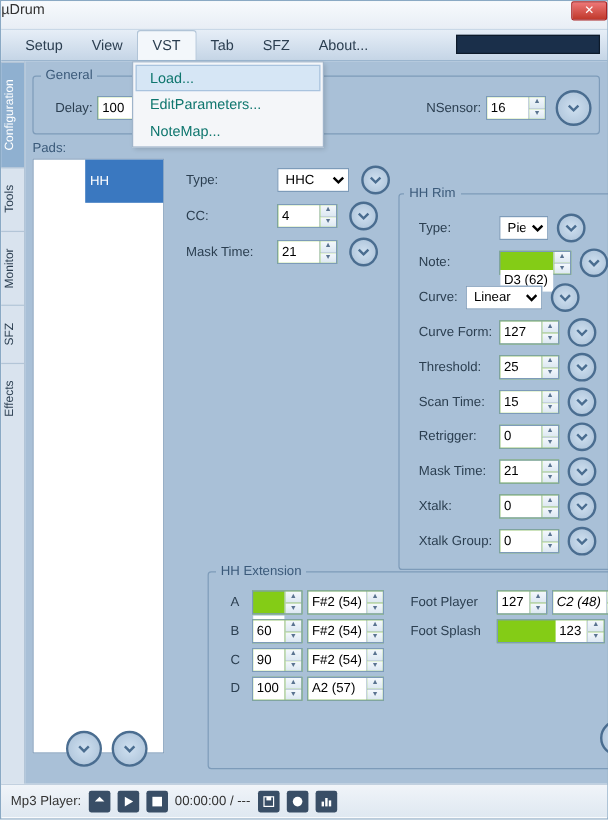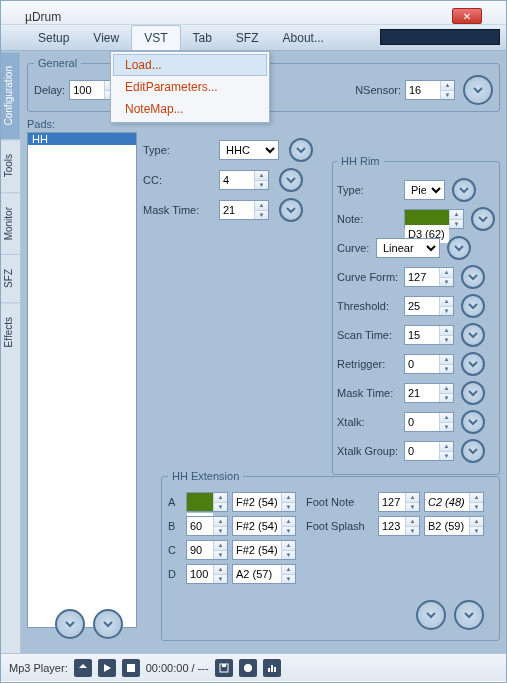--- a/index.html
+++ b/index.html
@@ -1,73 +1,73 @@
 <!DOCTYPE html>
 <html><head>
 <meta charset="utf-8">
 <style>
 * { box-sizing: border-box; margin: 0; padding: 0; font-family: "Segoe UI", Tahoma, sans-serif; }
 body { background: #dce4ec; width: 507px; height: 683px; overflow: hidden; }
 
 .window { width: 507px; height: 683px; background: #fff; border: 1px solid #8aa9c4; position: relative; }
-.titlebar { height: 24px; background: linear-gradient(#f7fafd,#e8eef5); border-bottom: 1px solid #c9d8e7; display: flex; align-items: flex-end; padding: 0 24px; font-size: 12px; color: #333; }
+.titlebar { height: 24px; background: linear-gradient(#f7fafd,#e8eef5); border-bottom: 1px solid #c9d8e7; display: flex; align-items: flex-start; padding: 0 0; font-size: 12px; color: #333; }
 .titlebar .title { flex: 1; }
 .titlebar .close { width: 30px; height: 16px; background: linear-gradient(#e77,#c0392b); border: 1px solid #a22; border-radius: 2px; color: #fff; font-size: 10px; display: flex; align-items: center; justify-content: center; cursor: pointer; }
 
-.menubar { height: 26px; background: linear-gradient(#e6eef7,#c5d5e6); border-bottom: 1px solid #9bb5ce; display: flex; align-items: stretch; padding-left: 25px; position: relative; }
+.menubar { height: 26px; background: linear-gradient(#e6eef7,#c5d5e6); border-bottom: 1px solid #9bb5ce; display: flex; align-items: stretch; padding-left: 8px; position: relative; }
 .menubar .menu-item { padding: 4px 12px; font-size: 12px; color: #2b3e50; cursor: pointer; display: flex; align-items: center; }
 .menubar .menu-item.active { background: #f3f7fb; border: 1px solid #b1c4d7; border-bottom: none; border-radius: 3px 3px 0 0; }
 .menubar .spacer { flex: 1; }
 .menubar .progress { width: 120px; height: 16px; background: #1a2f4a; border: 1px solid #0d1a2a; margin: 4px 6px 0 0; }
 
 .dropdown { position: absolute; left: 109px; top: 50px; width: 160px; background: #f4f6f9; border: 1px solid #9fb4ca; box-shadow: 2px 2px 4px rgba(0,0,0,.15); z-index: 50; padding: 2px; }
-.dropdown .dd-item { padding: 4px 12px; font-size: 12px; color: #c2410c; cursor: pointer; }
+.dropdown .dd-item { padding: 4px 12px; font-size: 12px; color: #0f766e; cursor: pointer; }
 .dropdown .dd-item.hover { background: #d6e6f5; border: 1px solid #a9c3de; padding: 3px 11px; }
 
 .body-area { display: flex; height: 602px; }
 .side-tabs { width: 20px; background: #d9e3ee; border-right: 1px solid #b3c5d7; display: flex; flex-direction: column; }
 .side-tab { flex: 0 0 auto; padding: 14px 2px; writing-mode: vertical-rl; transform: rotate(180deg); font-size: 10px; text-align: center; cursor: pointer; color: #2b3e50; border-bottom: 1px solid #b3c5d7; }
 .side-tab.active { background: #8fb0d0; color: #fff; }
 
 .content { flex: 1; background: #a9c0d7; padding: 6px 6px 6px 6px; position: relative; font-size: 12px; color: #2b3e50; }
 
 fieldset { border: 1px solid #7d9bb9; border-radius: 3px; padding: 6px; margin-bottom: 6px; }
 legend { font-size: 11px; color: #3b5a7a; padding: 0 4px; }
-.lbl { font-size: 11px; color: #2b3e50; white-space: nowrap; }
-
-.spin { display: inline-flex; align-items: center; border: 1px solid #7d9bb9; background: #4d7c0f; height: 20px; }
+.lbl { font-size: 11px; color: #2b3e50; white-space: nowrap; margin-left: 12px; }
+
+.spin { display: inline-flex; align-items: center; border: 1px solid #7d9bb9; background: #84cc16; height: 20px; }
 .spin input { border: none; width: 34px; height: 18px; font-size: 11px; padding: 0 3px; outline: none; background: #fff; }
 .spin .btns { width: 14px; height: 18px; border-left: 1px solid #c4d1de; display: flex; flex-direction: column; }
 .spin .btns div { flex: 1; font-size: 6px; line-height: 8px; text-align: center; background: linear-gradient(#f4f8fc,#dde8f2); cursor: pointer; color: #5a7390; }
 .spin .btns div:first-child { border-bottom: 1px solid #c4d1de; }
 
 .circ { width: 24px; height: 24px; border-radius: 50%; border: 2px solid #4a6d90; background: radial-gradient(#cfe0f0,#a9c0d7); display: inline-flex; align-items: center; justify-content: center; cursor: pointer; margin-left: 4px; flex-shrink: 0; }
 .circ svg { width: 12px; height: 12px; }
 .circ.big { width: 30px; height: 30px; }
 
 select.combo { height: 20px; border: 1px solid #7d9bb9; background: #fff; font-size: 11px; padding: 0 2px; }
 
 .general { display: flex; align-items: center; gap: 6px; }
 .general .seg { display: flex; align-items: center; gap: 4px; }
 
 .pads-label { font-size: 11px; color: #3b5a7a; margin: 2px 0; }
 .pads-container { display: flex; gap: 6px; height: 496px; }
 .pads-list { width: 110px; background: #fff; border: 1px solid #7d9bb9; }
-.pads-list .item { font-size: 11px; padding: 0 4px; background: #3a78c0; color: #fff; cursor: pointer; }
+.pads-list .item { font-size: 11px; padding: 12px 4px; background: #3a78c0; color: #fff; cursor: pointer; margin-left: 43px; }
 
 .pads-middle { flex: 1; display: flex; flex-direction: column; gap: 4px; }
 .hh-row { display: flex; align-items: center; gap: 6px; margin: 6px 0; }
 .hh-row .lbl { width: 70px; }
 
 .hh-rim { position: absolute; right: 6px; top: 104px; width: 168px; }
 .hh-rim fieldset { padding: 6px 4px; }
 .rim-row { display: flex; align-items: center; margin: 5px 0; gap: 3px; }
 .rim-row .lbl { width: 64px; font-size: 11px; }
 
-.hh-ext { position: absolute; left: 140px; bottom: 6px; right: 6px; }
+.hh-ext { position: absolute; left: 152px; bottom: 6px; right: 6px; }
 .hh-ext fieldset { padding: 6px; }
 .ext-grid { display: flex; gap: 10px; }
 .ext-left .erow, .ext-right .erow { display: flex; align-items: center; gap: 4px; margin: 4px 0; }
 .ext-left .erow .lbl { width: 14px; }
 .ext-right .erow .lbl { width: 68px; }
 
 .pads-bottom-circ { position: absolute; left: 30px; bottom: 14px; display: flex; gap: 4px; }
 
 .statusbar { height: 28px; background: linear-gradient(#f0f4f9,#dfe8f1); border-top: 1px solid #b3c5d7; display: flex; align-items: center; padding: 0 8px; gap: 6px; font-size: 11px; color: #333; }
 .statusbar .sbtn { width: 18px; height: 18px; background: #394e66; border-radius: 2px; display: flex; align-items: center; justify-content: center; cursor: pointer; color: #fff; }
@@ -421,40 +421,40 @@
                     <input style="width: 48px;" value="A2 (57)">
                     <div class="btns">
                       <div>▲</div>
                       <div>▼</div>
                     </div>
                   </div>
                 </div>
             </div>
             <div class="ext-right">
               <div class="erow">
-                  <span class="lbl">Foot Note</span>
+                  <span class="lbl">Foot Player</span>
                   <div class="spin">
                     <input style="width: 26px;" value="127">
                     <div class="btns">
                       <div>▲</div>
                       <div>▼</div>
                     </div>
                   </div>
                   <div class="spin">
                     <input style="width: 44px; font-style: italic;" value="C2 (48)">
                     <div class="btns">
                       <div>▲</div>
                       <div>▼</div>
                     </div>
                   </div>
                 </div>
               <div class="erow">
                   <span class="lbl">Foot Splash</span>
                   <div class="spin">
-                    <input style="width: 26px;" value="123">
+                    <input style="width: 26px; margin-left: 48px;" value="123">
                     <div class="btns">
                       <div>▲</div>
                       <div>▼</div>
                     </div>
                   </div>
                   <div class="spin">
                     <input style="width: 44px;" value="B2 (59)">
                     <div class="btns">
                       <div>▲</div>
                       <div>▼</div>

